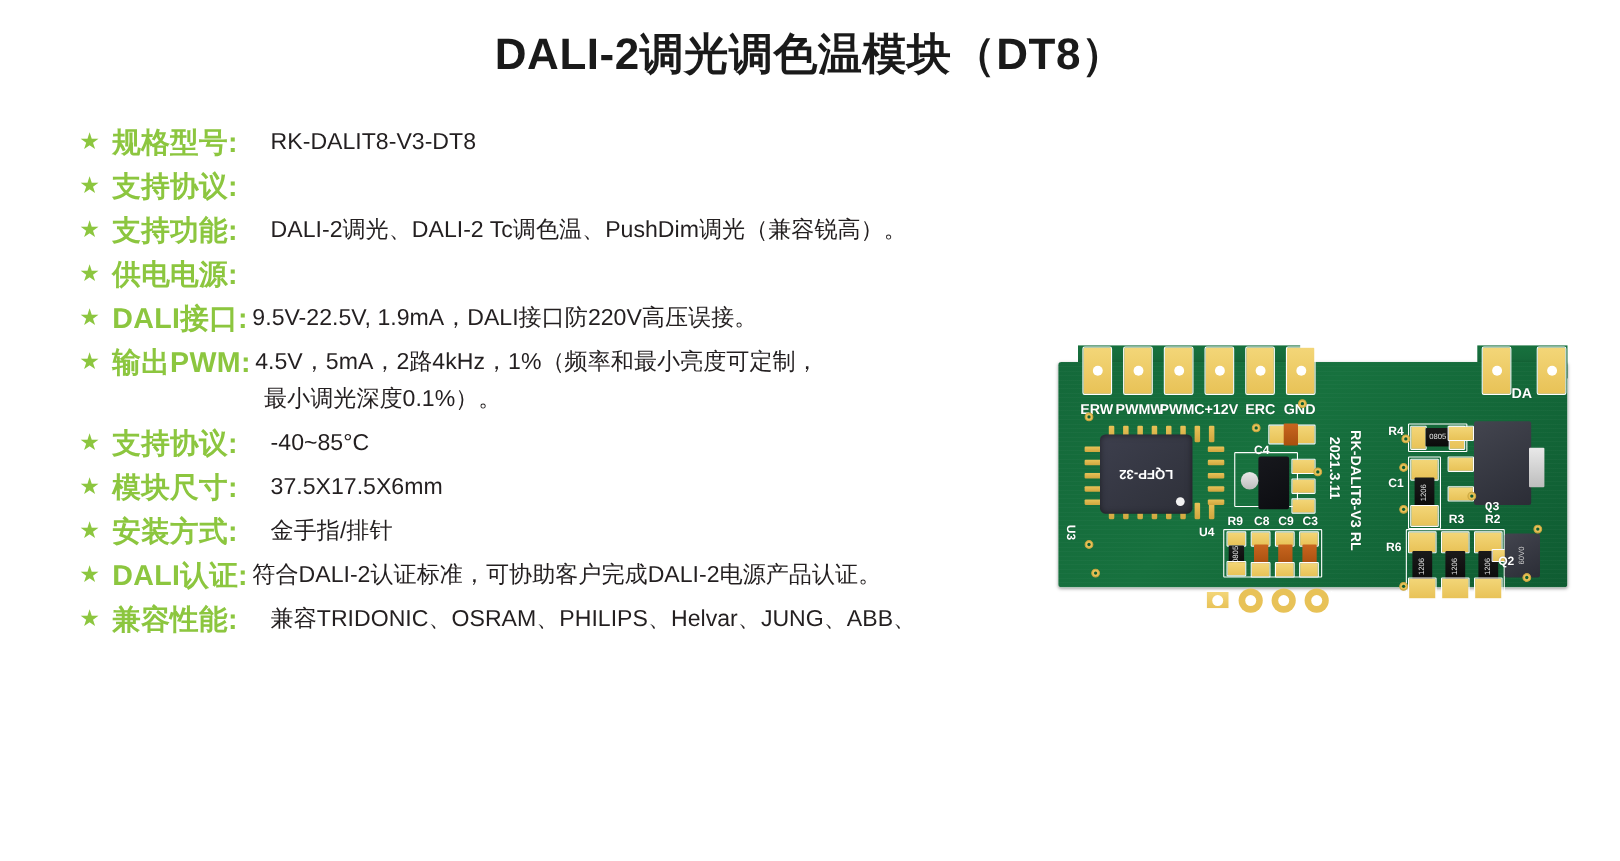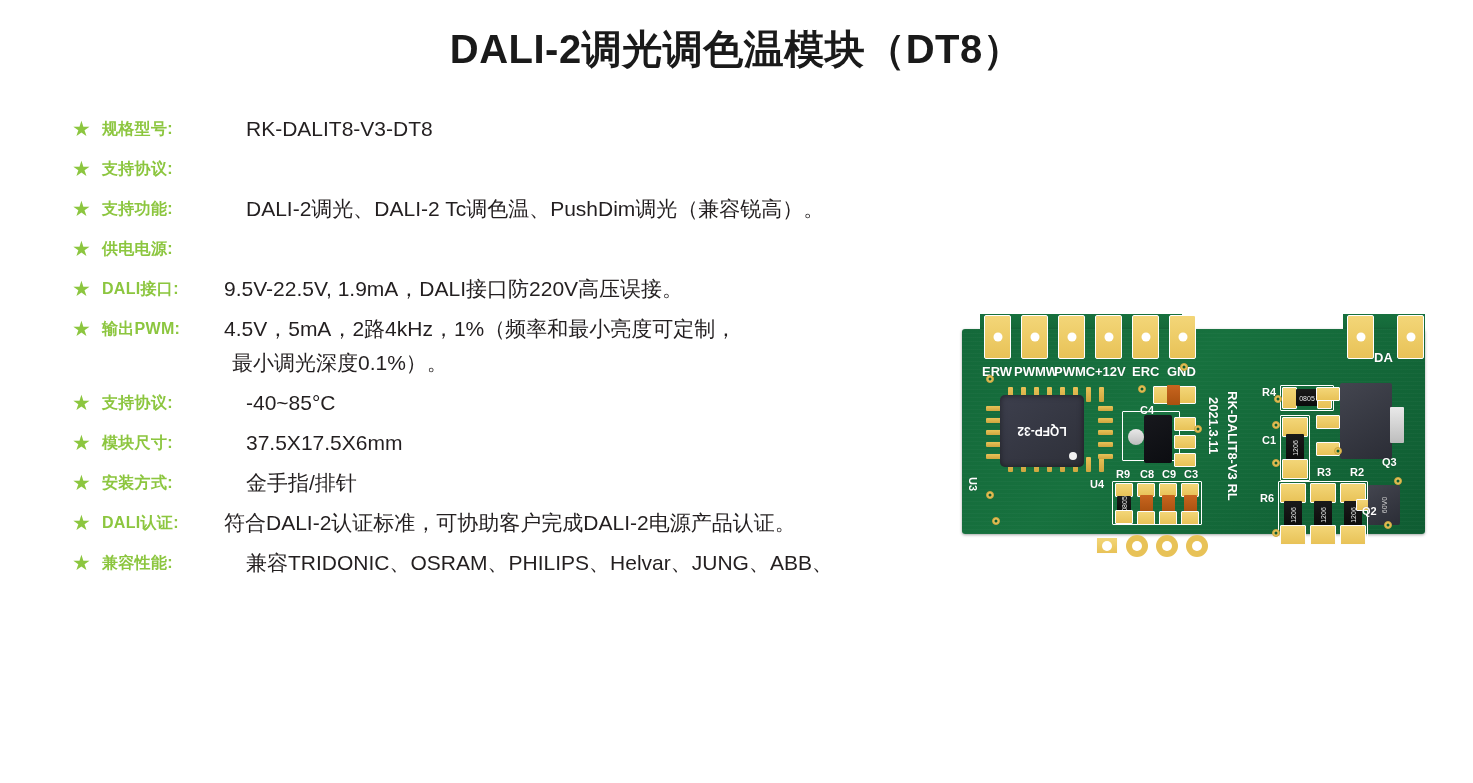--- a/index.html
+++ b/index.html
@@ -40,21 +40,21 @@
     flex:0 0 34px;
     font-size:21px;
     line-height:34px;
     color:#8cc63f;
     text-align:left;
     padding-left:4px;
   }
   .spec-label{
     flex:0 0 auto;
     min-width:132px;
-    font-size:16px;
+    font-size:26px;
     line-height:34px;
     font-weight:bold;
     color:#8cc63f;
     white-space:nowrap;
     letter-spacing:0.3px;
   }
   .spec-label.wide{ min-width:118px; }
   .spec-value{
     flex:1 1 auto;
     font-size:21px;
@@ -464,21 +464,21 @@
     <div class="pad-plain" style="left:320px; top:130px; width:26px; height:20px;"></div>
 
     <div class="silk" style="left:355px; top:138px;">R3</div>
     <div class="silk" style="left:388px; top:138px;">R2</div>
 
     <div class="pad-plain" style="left:354px; top:58px; width:24px; height:14px;"></div>
     <div class="pad-plain" style="left:354px; top:86px; width:24px; height:14px;"></div>
     <div class="pad-plain" style="left:354px; top:113px; width:24px; height:14px;"></div>
     <div class="sot-body" style="left:378px; top:54px; width:52px; height:76px;"></div>
     <div class="term" style="left:428px; top:78px; width:14px; height:36px;"></div>
-    <div class="silk" style="left:420px; top:128px;">Q3</div>
+    <div class="silk" style="left:388px; top:128px;font-family:Liberation Mono, monospace;">Q3</div>
 
     <div class="silk" style="left:298px; top:164px;">R6</div>
     <div class="outline" style="left:316px; top:152px; width:90px; height:58px;"></div>
     <div class="pad-plain" style="left:318px; top:154px; width:26px; height:20px;"></div>
     <div class="res" style="left:322px; top:172px; width:18px; height:28px;">
         <span class="code">1206</span>
       </div>
     <div class="pad-plain" style="left:318px; top:196px; width:26px; height:20px;"></div>
 
     <div class="pad-plain" style="left:348px; top:154px; width:26px; height:20px;"></div>

